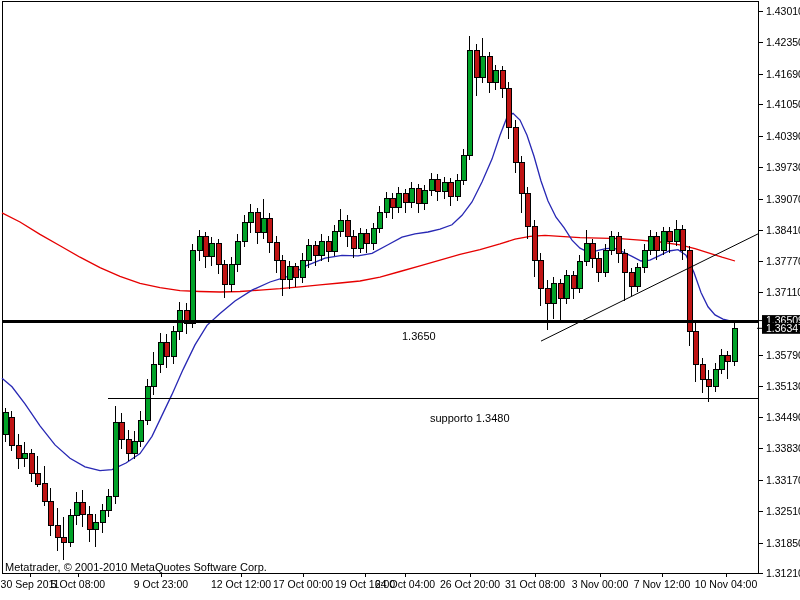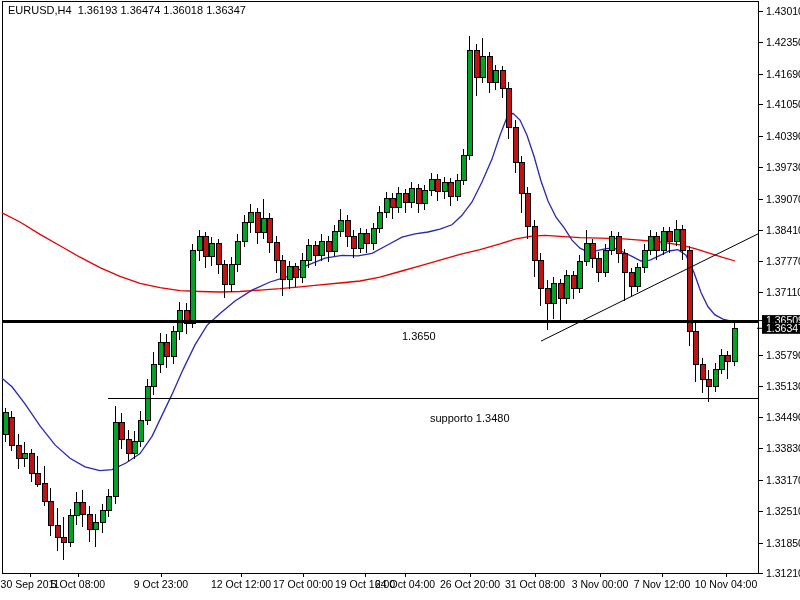--- a/index.html
+++ b/index.html
@@ -7,21 +7,20 @@
           font-family:"Liberation Sans","DejaVu Sans",sans-serif;color:#000;}
   #plot{position:absolute;left:0;top:0;}
   .chart-title{position:absolute;left:8px;top:4px;font-size:11px;white-space:pre;z-index:5;}
   .copyright{position:absolute;left:5px;top:561px;font-size:11px;z-index:5;}
   svg text{font-family:"Liberation Sans","DejaVu Sans",sans-serif;}
 </style>
 </head>
 <body>
 
 <div id="window">
-  <div class="chart-title">EURUSD,H4  1.36193 1.36474 1.36018 1.36347</div>
   <svg id="plot" width="800" height="600">
       <rect x="0" y="0" width="800" height="600" fill="#ffffff"></rect>
       <rect x="2" y="1" width="756" height="572" fill="none" stroke="#000" stroke-width="1" shape-rendering="crispEdges"></rect>
       <line x1="758" y1="11.5" x2="763" y2="11.5" stroke="#000" stroke-width="1" shape-rendering="crispEdges"></line>
       <text x="766" y="15" font-size="10.5">1.43010</text>
       <line x1="758" y1="42.5" x2="763" y2="42.5" stroke="#000" stroke-width="1" shape-rendering="crispEdges"></line>
       <text x="766" y="46" font-size="10.5">1.42350</text>
       <line x1="758" y1="74.5" x2="763" y2="74.5" stroke="#000" stroke-width="1" shape-rendering="crispEdges"></line>
       <text x="766" y="78" font-size="10.5">1.41690</text>
       <line x1="758" y1="104.5" x2="763" y2="104.5" stroke="#000" stroke-width="1" shape-rendering="crispEdges"></line>
@@ -313,13 +312,14 @@
       <line x1="108" y1="398.5" x2="758" y2="398.5" stroke="#000" stroke-width="1" shape-rendering="crispEdges"></line>
       <text x="430" y="422" font-size="11">supporto 1.3480</text>
       <line x1="541" y1="341.1" x2="758" y2="233.9" stroke="#000" stroke-width="1"></line>
       <line x1="757" y1="320.6" x2="762" y2="320.6" stroke="#000" stroke-width="1"></line>
       <rect x="762" y="315.1" width="38" height="11" fill="#000000"></rect>
       <text x="766" y="324.1" font-size="10.5" fill="#ffffff">1.36509</text>
       <line x1="757" y1="328.3" x2="762" y2="328.3" stroke="#000" stroke-width="1"></line>
       <rect x="762" y="322.8" width="38" height="11" fill="#000000"></rect>
       <text x="766" y="331.8" font-size="10.5" fill="#ffffff">1.36347</text>
     </svg>
+  <div class="copyright">Metatrader, © 2001-2010 MetaQuotes Software Corp.</div>
 </div>
 
 </body></html>

